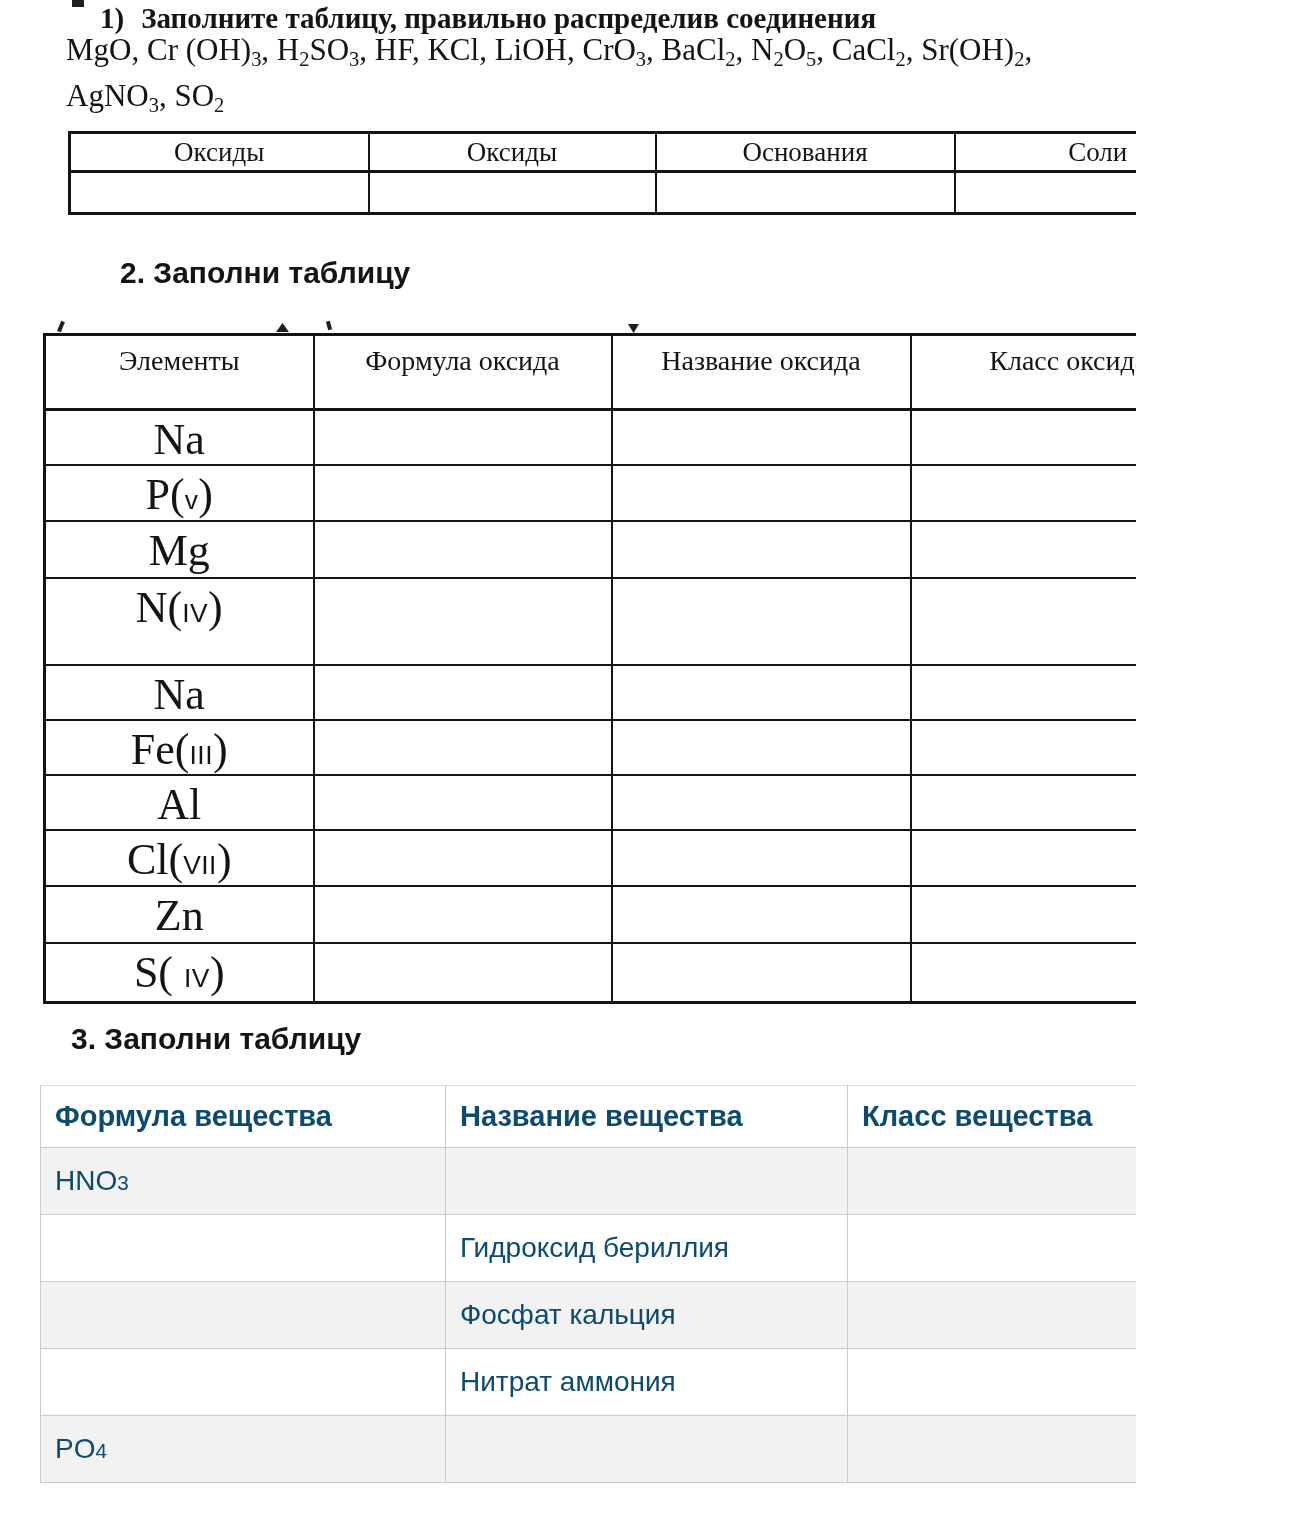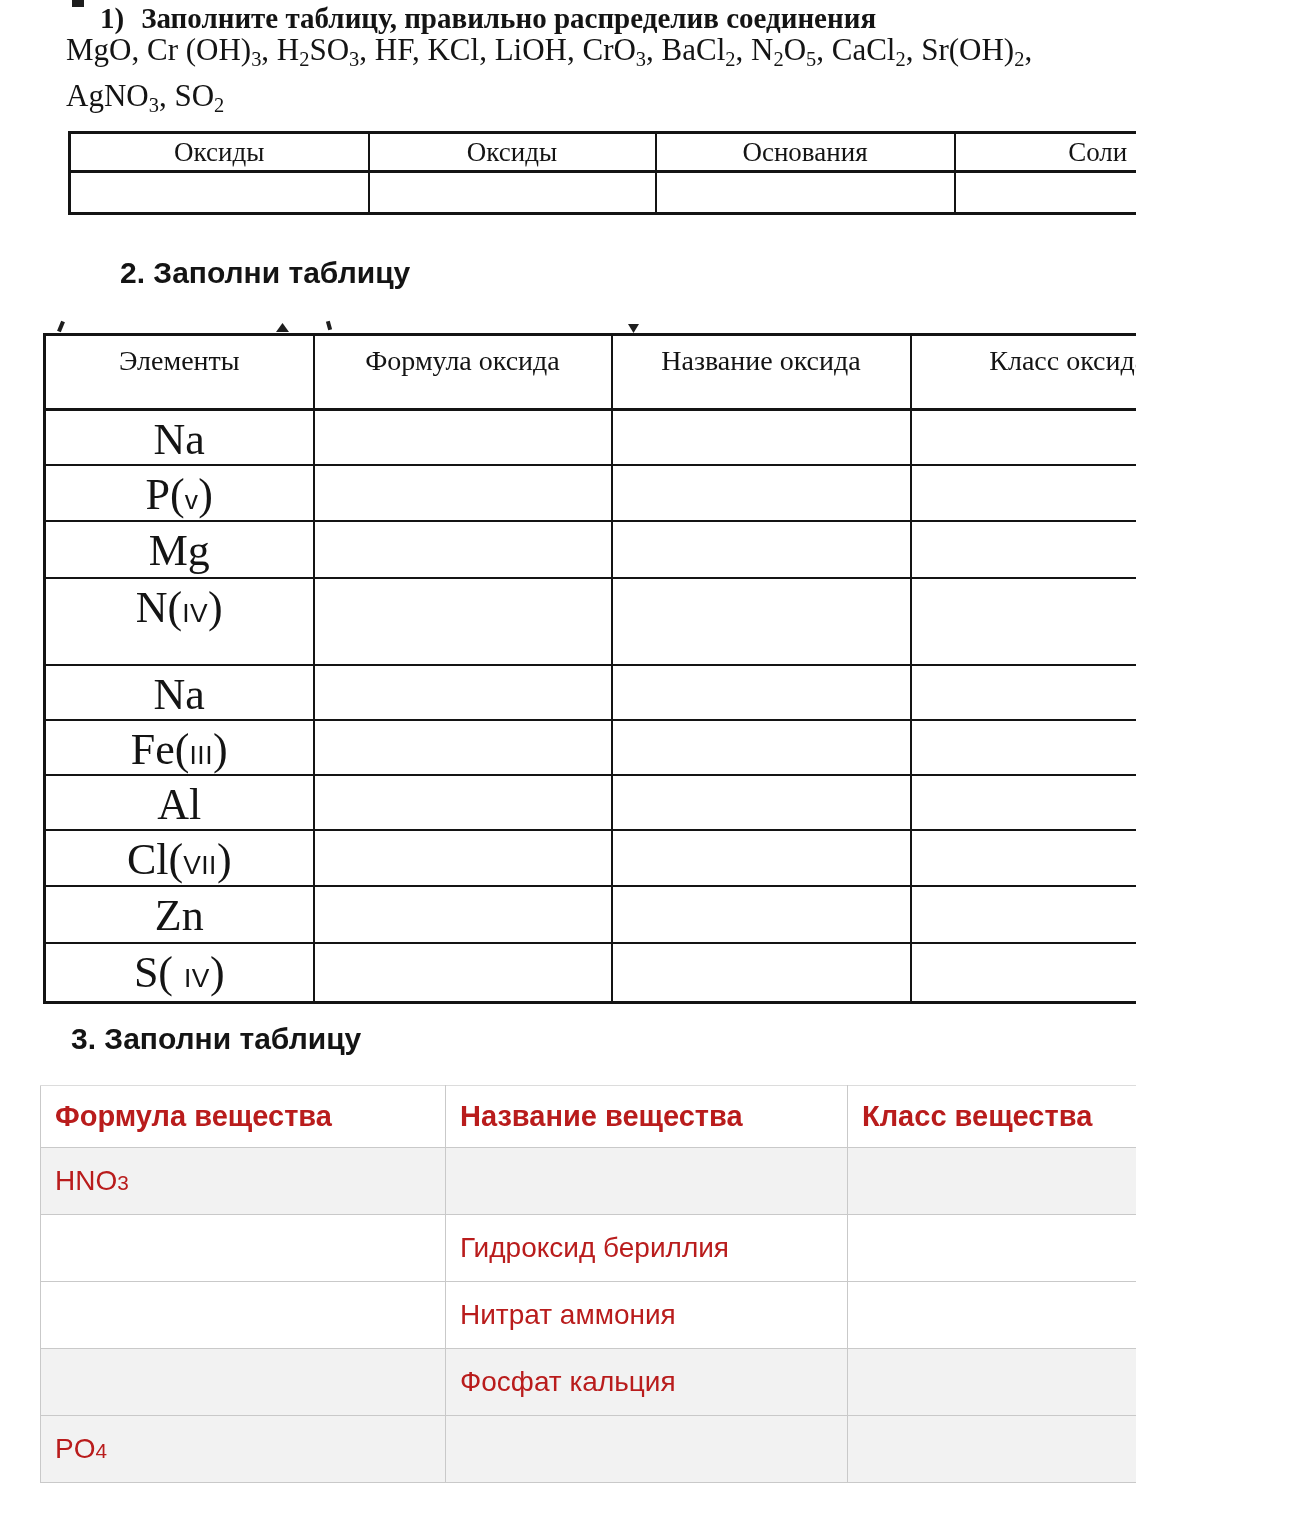--- a/index.html
+++ b/index.html
@@ -34,21 +34,21 @@
   
   .t2 {position:absolute; left:43px; top:333px; width:1182px; border-collapse:collapse;
        table-layout:fixed; border:3px solid #141414; font-family:"Liberation Serif", serif;}
   .t2 th, .t2 td {border:2px solid #141414; vertical-align:top; text-align:center; padding:0;}
   .t2 th {font-weight:normal; font-size:28px; padding-top:9px;}
   .t2 .hrow th {border-bottom:3px solid #141414;border-radius:19px;}
   .t2 td {font-size:44px; padding-top:4px; line-height:1.12;}
 
   
   .t3 {position:absolute; left:40px; top:1085px; width:1195px; border-collapse:collapse;
-       table-layout:fixed; font-family:"Liberation Sans", sans-serif; color:#b91c1c;}
+       table-layout:fixed; font-family:"Liberation Sans", sans-serif; color:#0c4a6e;}
   .t3 th, .t3 td {border:1px solid #c9c9c9; text-align:left; padding:0 0 0 14px;
                   vertical-align:middle;}
   .t3 th {font-size:29px; font-weight:bold; height:61px; border-top:1px solid #dcdcdc;}
   .t3 td {font-size:28px; height:66px;}
   .t3 .gray {background:#f2f2f2;}
 
   
   .stray {position:absolute; background:#1e1e1e;}
   .stray-top {left:72px; top:0; width:12px; height:7px;}
   .s1 {left:59px;  top:321px; width:4px;  height:11px; transform:rotate(22deg);}
@@ -196,29 +196,29 @@
     <tr>
       <td class="gray"><span class="seg-t">HNO</span><span class="seg-n">3</span></td>
       <td class="gray"></td>
       <td class="gray"></td>
     </tr>
     <tr style="height:67px">
       <td></td>
       <td>Гидроксид бериллия</td>
       <td></td>
     </tr>
+    <tr style="height:67px">
+      <td class="gray"></td>
+      <td class="gray">Фосфат кальция</td>
+      <td class="gray"></td>
+    </tr>
     <tr>
       <td></td>
       <td>Нитрат аммония</td>
       <td></td>
-    </tr>
-    <tr style="height:67px">
-      <td class="gray"></td>
-      <td class="gray">Фосфат кальция</td>
-      <td class="gray"></td>
     </tr>
     <tr style="height:65px">
       <td class="gray"><span class="seg-t">PO</span><span class="seg-n">4</span></td>
       <td class="gray"></td>
       <td class="gray"></td>
     </tr>
   </tbody>
     </table>
 
 </div>

